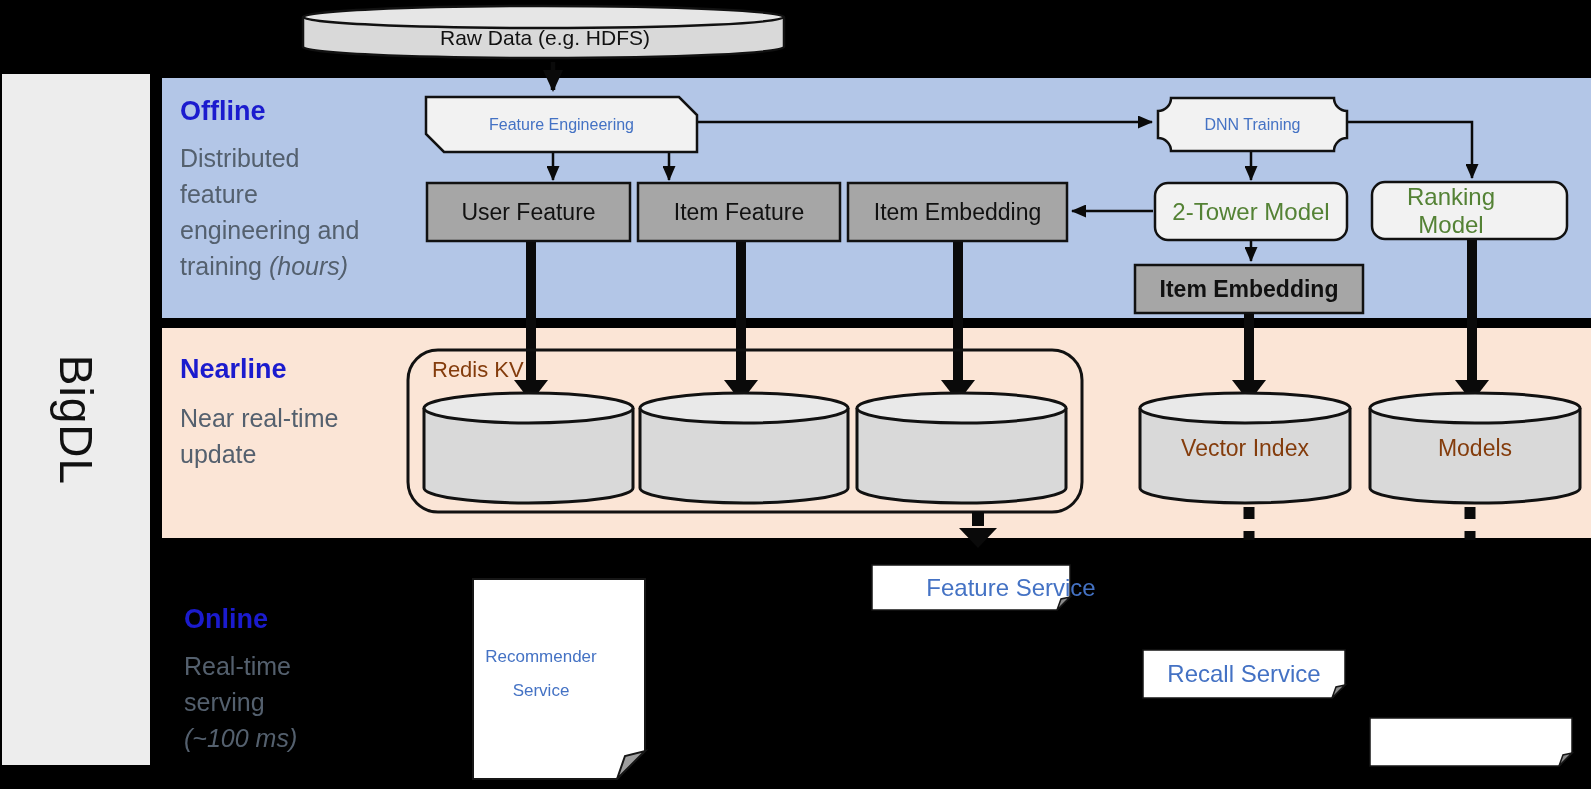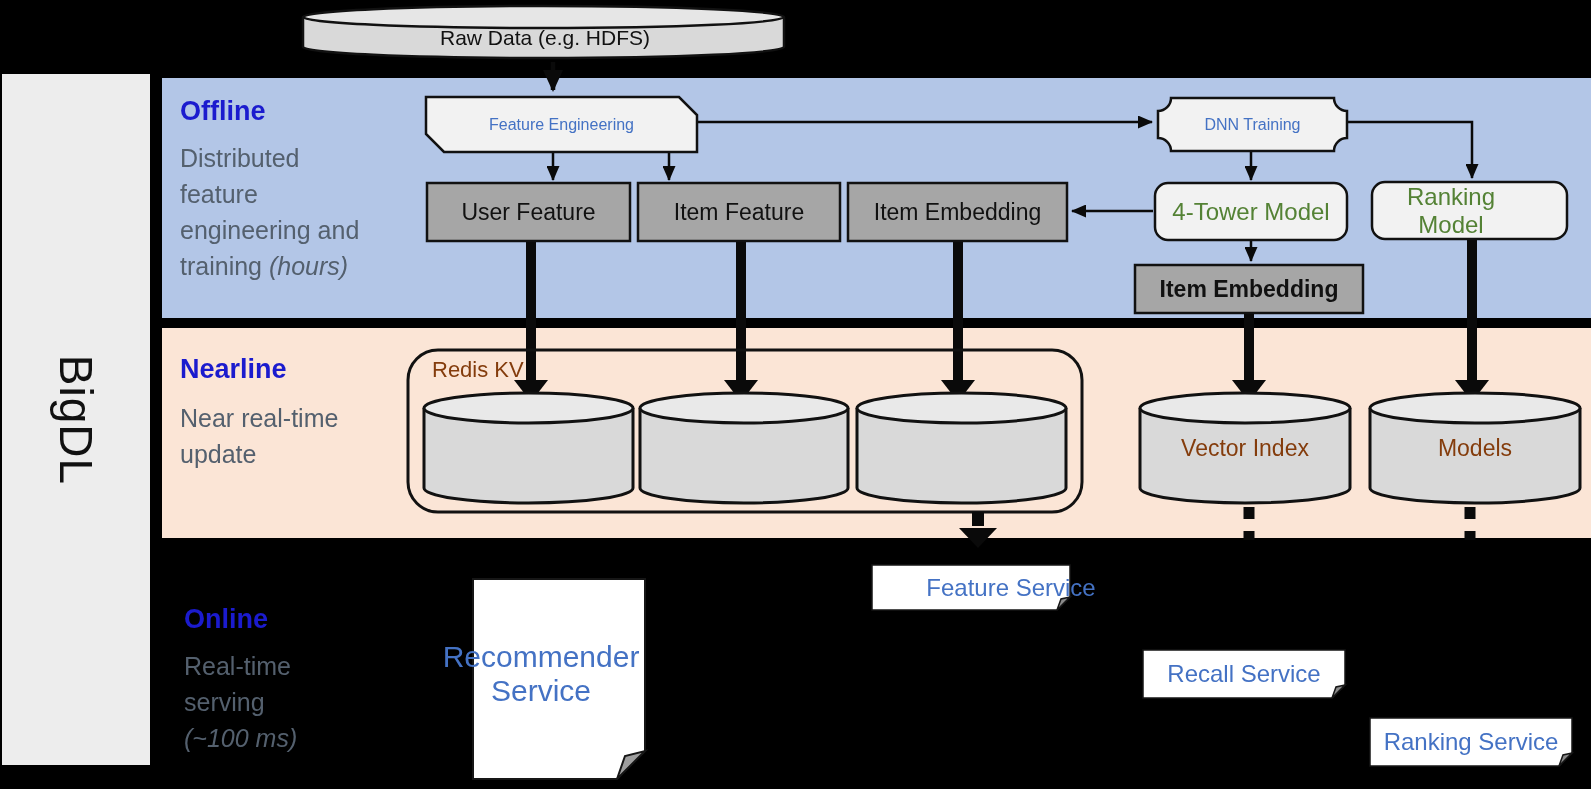--- a/index.html
+++ b/index.html
@@ -164,27 +164,26 @@
     <div class="prelines">Real-time
 serving</div>
     <div><span></span><span class="it">(~100 ms)</span></div>
   </div>
 
   <div class="lbl node-blue" style="left:426px;top:97px;width:271px;height:55px;">Feature Engineering</div>
   <div class="lbl node-dark" style="left:427px;top:183px;width:203px;height:58px;">User Feature</div>
   <div class="lbl node-dark" style="left:638px;top:183px;width:202px;height:58px;">Item Feature</div>
   <div class="lbl node-dark" style="left:848px;top:183px;width:219px;height:58px;">Item Embedding</div>
   <div class="lbl node-blue" style="left:1158px;top:98px;width:189px;height:53px;">DNN Training</div>
-  <div class="lbl node-green" style="left:1155px;top:183px;width:192px;height:57px;">4-Tower Model</div>
+  <div class="lbl node-green" style="left:1155px;top:183px;width:192px;height:57px;">2-Tower Model</div>
   <div class="lbl node-green" style="left:1372px;top:182px;width:158px;height:57px;">Ranking Model</div>
   <div class="lbl node-dark" style="left:1135px;top:265px;width:228px;height:48px;font-weight:bold;">Item Embedding</div>
 
   <div class="lbl node-brown" style="left:432px;top:355px;width:200px;height:30px;justify-content:flex-start;font-size:22px;">Redis KV</div>
   <div class="lbl node-brown" style="left:1140px;top:408px;width:210px;height:80px;">Vector Index</div>
   <div class="lbl node-brown" style="left:1370px;top:408px;width:210px;height:80px;">Models</div>
 
-  <div class="lbl svc prelines" style="left:473px;top:628px;width:136px;height:92px;font-size:30px;line-height:34px;">Recommender
+  <div class="lbl svc prelines" style="left:473px;top:628px;width:136px;height:92px;font-size:17px;line-height:34px;">Recommender
 Service</div>
   <div class="lbl svc" style="left:872px;top:565px;width:198px;height:45px;padding-left:40px;">Feature Service</div>
   <div class="lbl svc" style="left:1143px;top:650px;width:202px;height:48px;">Recall Service</div>
-  <div class="lbl svc" style="left:1370px;top:718px;width:202px;height:48px;">Ranking Service</div>
 
 </div>
 
 </body></html>

